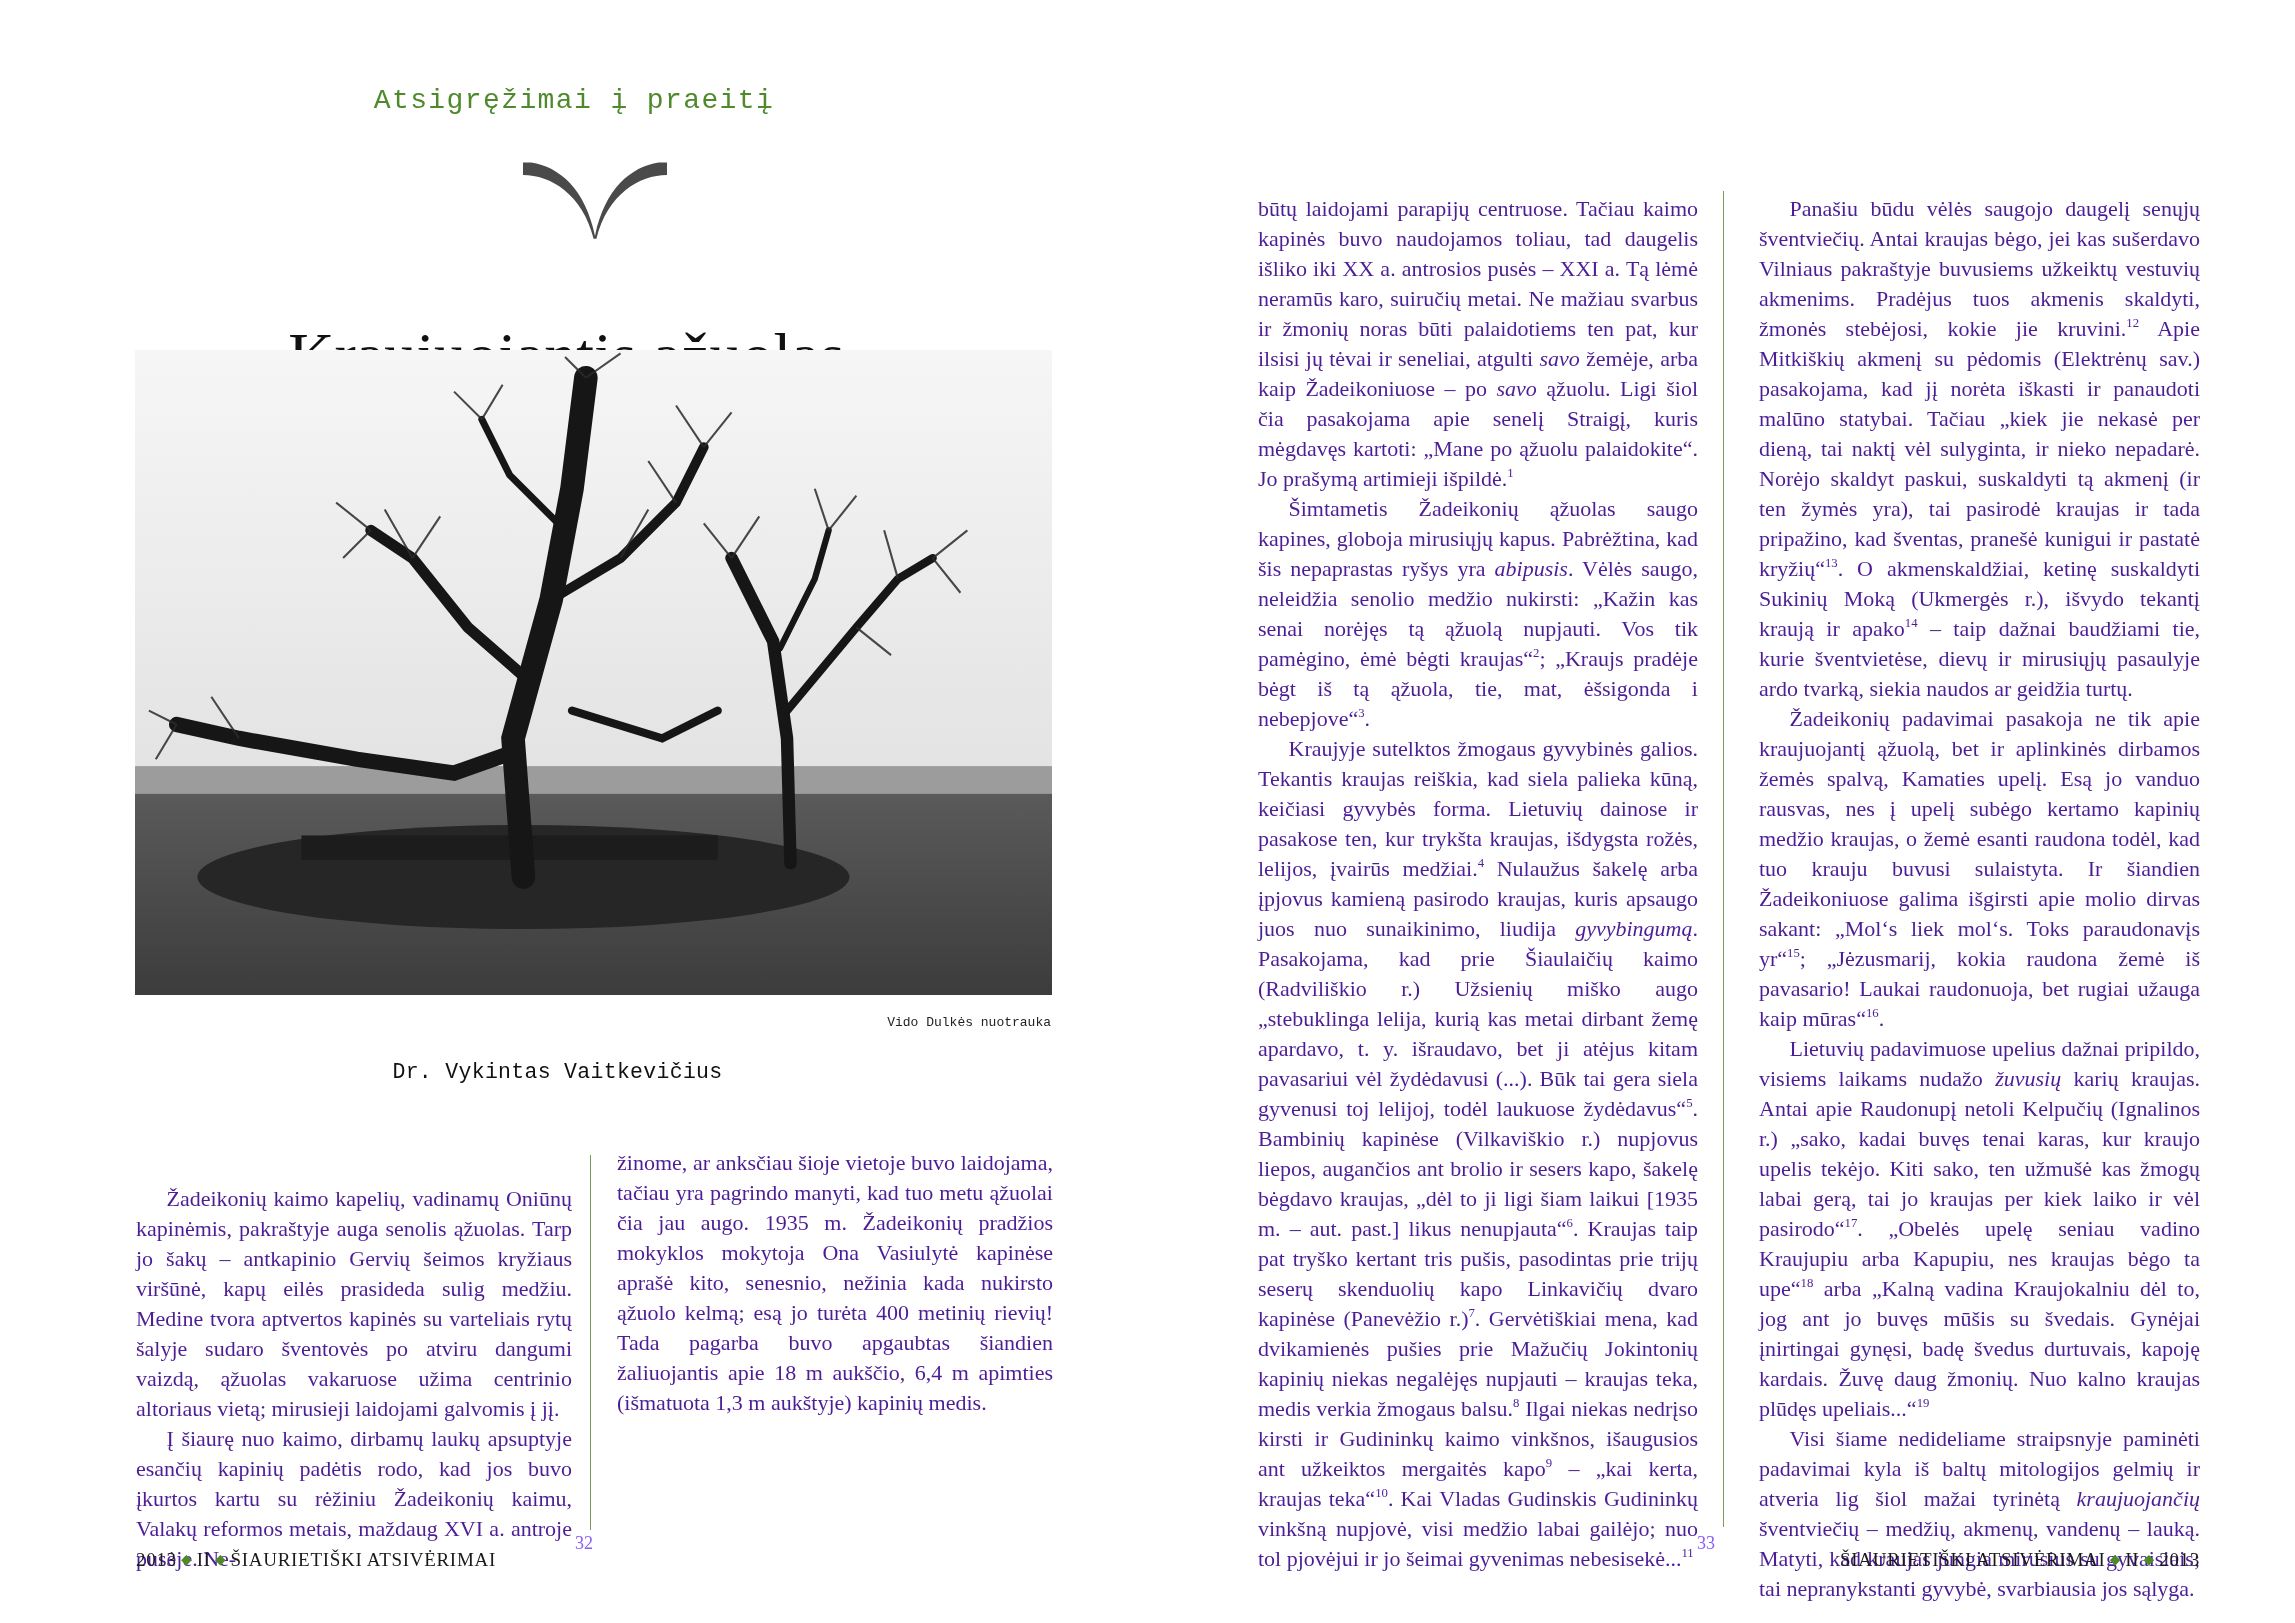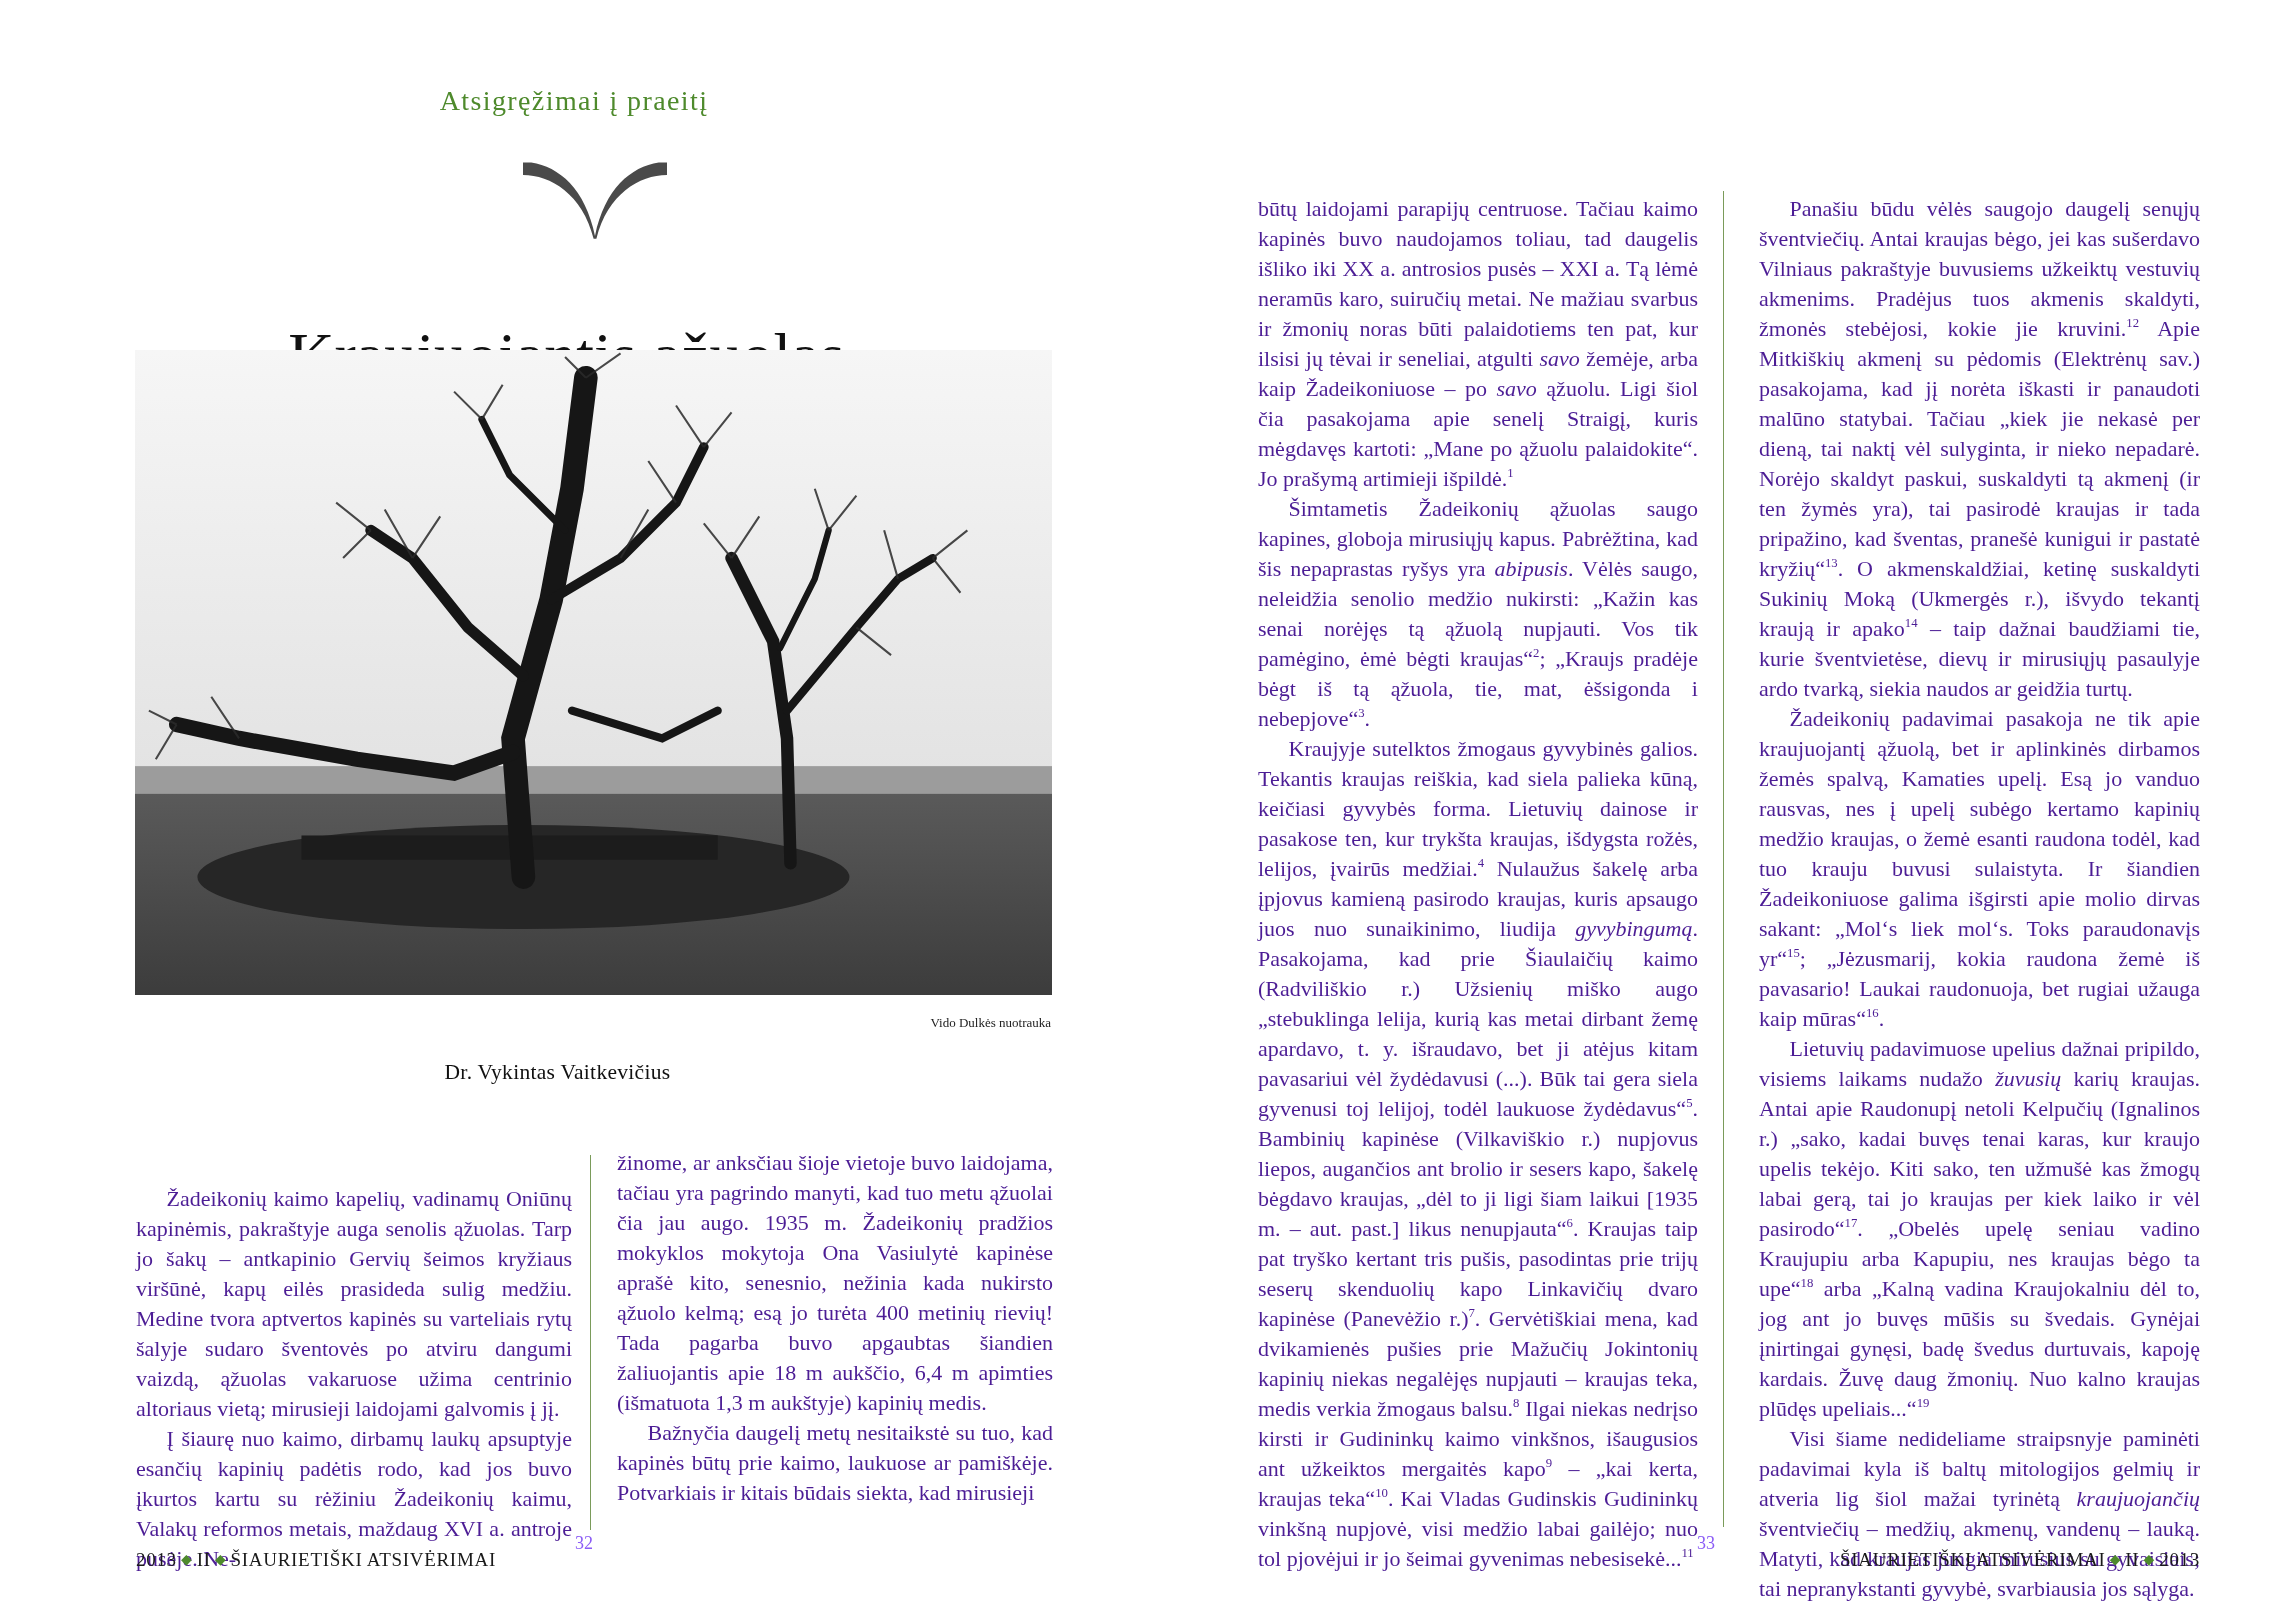--- a/index.html
+++ b/index.html
@@ -1,18 +1,18 @@
 <!DOCTYPE html>
 <html style="font-size:11px"><head>
 <meta charset="utf-8">
 <style>
   html, body { margin: 0; padding: 0; background: #ffffff; }
   body { width: 2295px; height: 1623px; position: relative; overflow: hidden; color: #1a1a1a; }
   .serif { font-family: "Liberation Serif", "DejaVu Serif", serif; }
-  .sans { font-family: Liberation Serif, serif; }
+  .sans { font-family: Liberation Mono, monospace; }
 
   .section-label { position: absolute; left: 0; width: 1148px; top: 85px; text-align: center;
     color: #4e8a2c; font-size: 28px; letter-spacing: 1.4px; font-weight: 300; }
   .ornament { position: absolute; left: 523px; top: 161px; width: 144px; height: 78px; }
 
   .title { position: absolute; left: 194px; width: 745px; top: 281px; text-align: center;
     font-size: 64px; line-height: 1; font-weight: 400; color: #111; }
 
   .photo { position: absolute; left: 135px; top: 350px; width: 917px; height: 645px; overflow: hidden; background: #ededed; }
   .photo svg { display: block; width: 100%; height: 100%; }
@@ -94,21 +94,20 @@
 
 <div class="author sans">Dr. Vykintas Vaitkevičius</div>
 
 <div class="col c1 serif">
   <p>Žadeikonių kaimo kapelių, vadinamų Oniūnų kapinėmis, pakraštyje auga senolis ąžuolas. Tarp jo šakų – antkapinio Gervių šeimos kryžiaus viršūnė, kapų eilės prasideda sulig medžiu. Medine tvora aptvertos kapinės su varteliais rytų šalyje sudaro šventovės po atviru dangumi vaizdą, ąžuolas vakaruose užima centrinio altoriaus vietą; mirusieji laidojami galvomis į jį.</p>
   <p>Į šiaurę nuo kaimo, dirbamų laukų apsuptyje esančių kapinių padėtis rodo, kad jos buvo įkurtos kartu su rėžiniu Žadeikonių kaimu, Valakų reformos metais, maždaug XVI a. antroje pusėje. Ne-</p>
 </div>
 <div class="divider d1"></div>
 <div class="col c2 serif">
   <p class="noindent">žinome, ar anksčiau šioje vietoje buvo laidojama, tačiau yra pagrindo manyti, kad tuo metu ąžuolai čia jau augo. 1935 m. Žadeikonių pradžios mokyklos mokytoja Ona Vasiulytė kapinėse aprašė kito, senesnio, nežinia kada nukirsto ąžuolo kelmą; esą jo turėta 400 metinių rievių! Tada pagarba buvo apgaubtas šiandien žaliuojantis apie 18 m aukščio, 6,4 m apimties (išmatuota 1,3 m aukštyje) kapinių medis.</p>
-  <p>Bažnyčia daugelį metų nesitaikstė su tuo, kad kapinės būtų prie kaimo, laukuose ar pamiškėje. Potvarkiais ir kitais būdais siekta, kad mirusieji</p>
 </div>
 
 <div class="footer footer-left serif">
   <span>2013</span><span class="dot">◆</span><span>II</span><span class="dot">◆</span><span>ŠIAURIETIŠKI ATSIVĖRIMAI</span>
 </div>
 <div class="pageno pn-left serif">32</div>
 
 <div class="col c3 serif">
   <p class="noindent"><span>būtų laidojami parapijų centruose. Tačiau kaimo kapinės buvo naudojamos toliau, tad daugelis išliko iki XX a. antrosios pusės – XXI a. Tą lėmė neramūs karo, suiručių metai. Ne mažiau svarbus ir žmonių noras būti palaidotiems ten pat, kur ilsisi jų tėvai ir seneliai, atgulti </span><i>savo</i><span> žemėje, arba kaip Žadeikoniuose – po </span><i>savo</i><span> ąžuolu. Ligi šiol čia pasakojama apie senelį Straigį, kuris mėgdavęs kartoti: „Mane po ąžuolu palaidokite“. Jo prašymą artimieji išpildė.</span><sup>1</sup></p>
   <p><span>Šimtametis Žadeikonių ąžuolas saugo kapines, globoja mirusiųjų kapus. Pabrėžtina, kad šis nepaprastas ryšys yra </span><i>abipusis</i><span>. Vėlės saugo, neleidžia senolio medžio nukirsti: „Kažin kas senai norėjęs tą ąžuolą nupjauti. Vos tik pamėgino, ėmė bėgti kraujas“</span><sup>2</sup><span>; „Kraujs pradėje bėgt iš tą ąžuola, tie, mat, ėšsigonda i nebepjove“</span><sup>3</sup><span>.</span></p>

